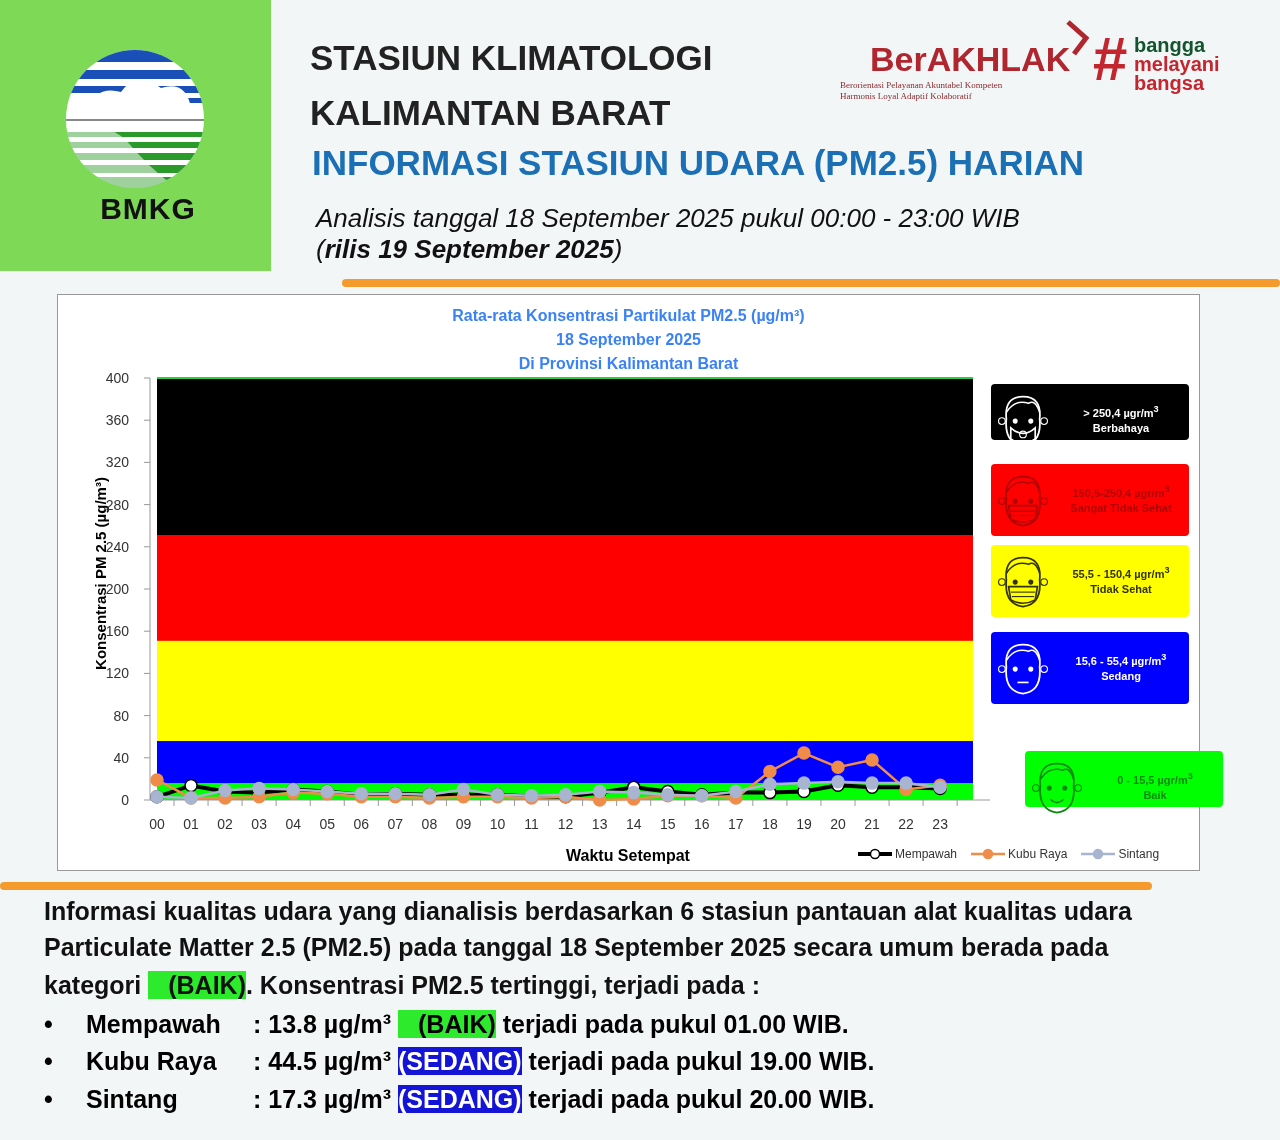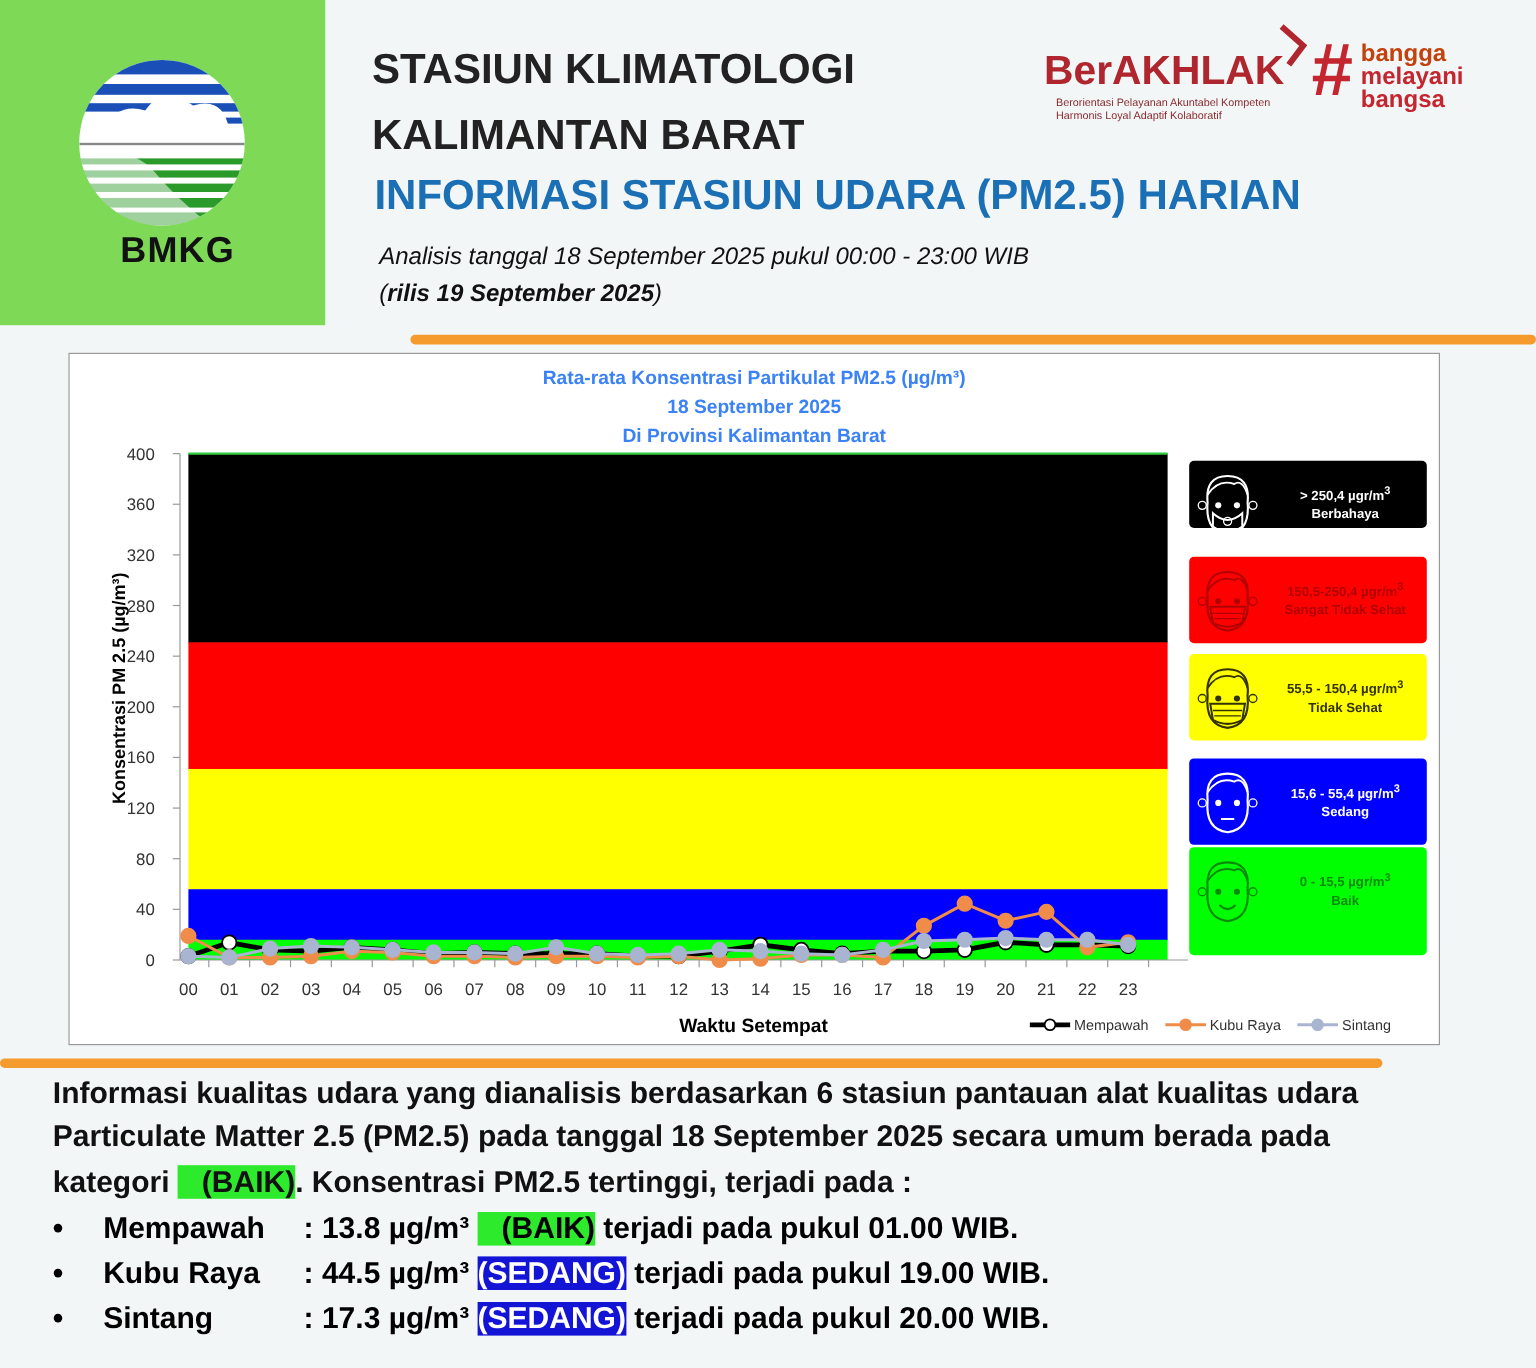--- a/index.html
+++ b/index.html
@@ -2,23 +2,23 @@
 <html><head>
 <meta charset="utf-8">
 <style>
   * { box-sizing: border-box; margin: 0; padding: 0; }
   body { width: 1280px; height: 1140px; background: #f3f6f7; font-family: "Liberation Sans", sans-serif; position: relative; overflow: hidden; }
   .logo-box { position: absolute; left: 0; top: 0; width: 271px; height: 271px; background: #7ed957; }
   .logo-circle { position: absolute; left: 66px; top: 50px; width: 138px; height: 138px; border-radius: 50%; overflow: hidden; background: #fff; }
   .logo-text { position: absolute; left: 0; width: 296px; top: 192px; text-align: center; font-weight: bold; font-size: 30px; color: #111; letter-spacing: 1px; }
   .h1 { position: absolute; left: 310px; font-weight: bold; font-size: 35px; color: #222; }
   .h-blue { position: absolute; left: 312px; top: 143px; font-weight: bold; font-size: 35px; color: #1b6fb5; }
-  .sub { position: absolute; left: 316px; font-style: italic; font-size: 20px; color: #111; }
+  .sub { position: absolute; left: 316px; font-style: italic; font-size: 26px; color: #111; }
   .berakhlak { position: absolute; left: 870px; top: 40px; font-weight: bold; font-size: 34px; color: #b0262e; }
-  .berakhlak-sub { position: absolute; left: 880px; font-size: 9px; color: #8a2a2e; }
+  .berakhlak-sub { position: absolute; left: 840px; font-size: 9px; color: #8a2a2e; font-family: Liberation Serif, serif; }
   .hash { position: absolute; left: 1092px; top: 28px; font-size: 62px; font-weight: bold; color: #c3262f; line-height: 1; font-style: italic; }
   .bangga { position: absolute; left: 1134px; font-size: 20px; line-height: 19px; font-weight: bold; }
   .orange-bar { position: absolute; height: 8px; background: #f59a2c; border-radius: 4px; }
   .chart-frame { position: absolute; left: 57px; top: 294px; width: 1143px; height: 577px; background: #fff; border: 1px solid #999; }
   .chart-title { position: absolute; left: 0; width: 100%; text-align: center; font-weight: bold; font-size: 16px; color: #3b82f6; }
   .info-text { position: absolute; left: 44px; font-weight: bold; font-size: 25px; color: #111; white-space: nowrap; }
   .hl-green { background: #2dea2d; padding-left: 20px; }
   .hl-blue { background: #1414d6; color: #fff; }
   .bullet { position: absolute; left: 44px; font-size: 25px; font-weight: bold; }
   .legend-card { position: absolute; left: 991px; width: 198px; border-radius: 4px; }
@@ -53,21 +53,21 @@
 <div class="sub" style="top:203px;">Analisis tanggal 18 September 2025 pukul 00:00 - 23:00 WIB</div>
 <div class="sub" style="top:234px;"><span>(</span><b>rilis 19 September 2025</b><span>)</span></div>
 
 <div class="berakhlak">BerAKHLAK</div>
 <svg style="position:absolute;left:1064px;top:20px;" width="26" height="36">
     <path d="M4,2 L22,18 L10,34" stroke="#b0262e" stroke-width="5" fill="none"></path>
   </svg>
 <div class="berakhlak-sub" style="top:80px;">Berorientasi Pelayanan Akuntabel Kompeten</div>
 <div class="berakhlak-sub" style="top:91px;">Harmonis Loyal Adaptif Kolaboratif</div>
 <div class="hash">#</div>
-<div class="bangga" style="top:36px;color:#c2410c;">bangga</div>
+<div class="bangga" style="top:36px;color:#14532d;">bangga</div>
 <div class="bangga" style="top:55px;color:#c3262f;">melayani</div>
 <div class="bangga" style="top:74px;color:#c3262f;">bangsa</div>
 
 <div class="orange-bar" style="left:342px;top:279px;width:938px;"></div>
 
 <div class="chart-frame">
   <div class="chart-title" style="top:12px;">Rata-rata Konsentrasi Partikulat PM2.5 (µg/m³)</div>
   <div class="chart-title" style="top:36px;">18 September 2025</div>
   <div class="chart-title" style="top:60px;">Di Provinsi Kalimantan Barat</div>
   <div style="position:absolute;left:-88px;top:270px;width:260px;transform:rotate(-90deg);text-align:center;font-weight:bold;font-size:15px;">Konsentrasi PM 2.5 (µg/m³)</div>
@@ -311,21 +311,21 @@
           <circle cx="44" cy="28" r="3" fill="none" stroke="#ffffff"></circle>
           <circle cx="18" cy="28" r="2.3" fill="#ffffff"></circle>
           <circle cx="32" cy="28" r="2.3" fill="#ffffff"></circle>
           <line x1="20" y1="40" x2="30" y2="40" stroke="#ffffff" stroke-width="1.5"></line>
         </svg></div>
       <div class="lt" style="top: 18px; color: rgb(255, 255, 255);">
         <div>15,6 - 55,4 µgr/m<sup>3</sup></div>
         <div>Sedang</div>
       </div>
     </div>
-    <div class="legend-card" style="top: 706px; height: 90px; background: rgb(0, 255, 0);">
+    <div class="legend-card" style="top: 751px; height: 56px; background: rgb(0, 255, 0); margin-left: 34px;">
       <div style="position: absolute; left: 4px; top: 6px;"><svg width="56" height="60" viewBox="0 0 50 54">
           <path d="M10,26 Q8,6 25,6 Q42,6 40,26 Q42,48 25,50 Q8,48 10,26 Z" fill="none" stroke="#0a8a0a" stroke-width="1.6"></path>
           <path d="M10,20 Q18,8 30,12 Q36,8 40,20" fill="none" stroke="#0a8a0a" stroke-width="1.4"></path>
           <circle cx="6" cy="28" r="3" fill="none" stroke="#0a8a0a"></circle>
           <circle cx="44" cy="28" r="3" fill="none" stroke="#0a8a0a"></circle>
           <circle cx="18" cy="28" r="2.3" fill="#0a8a0a"></circle>
           <circle cx="32" cy="28" r="2.3" fill="#0a8a0a"></circle>
           <path d="M19,38 Q25,44 31,38" fill="none" stroke="#0a8a0a" stroke-width="1.5"></path>
         </svg></div>
       <div class="lt" style="top: 18px; color: rgb(10, 138, 10);">

